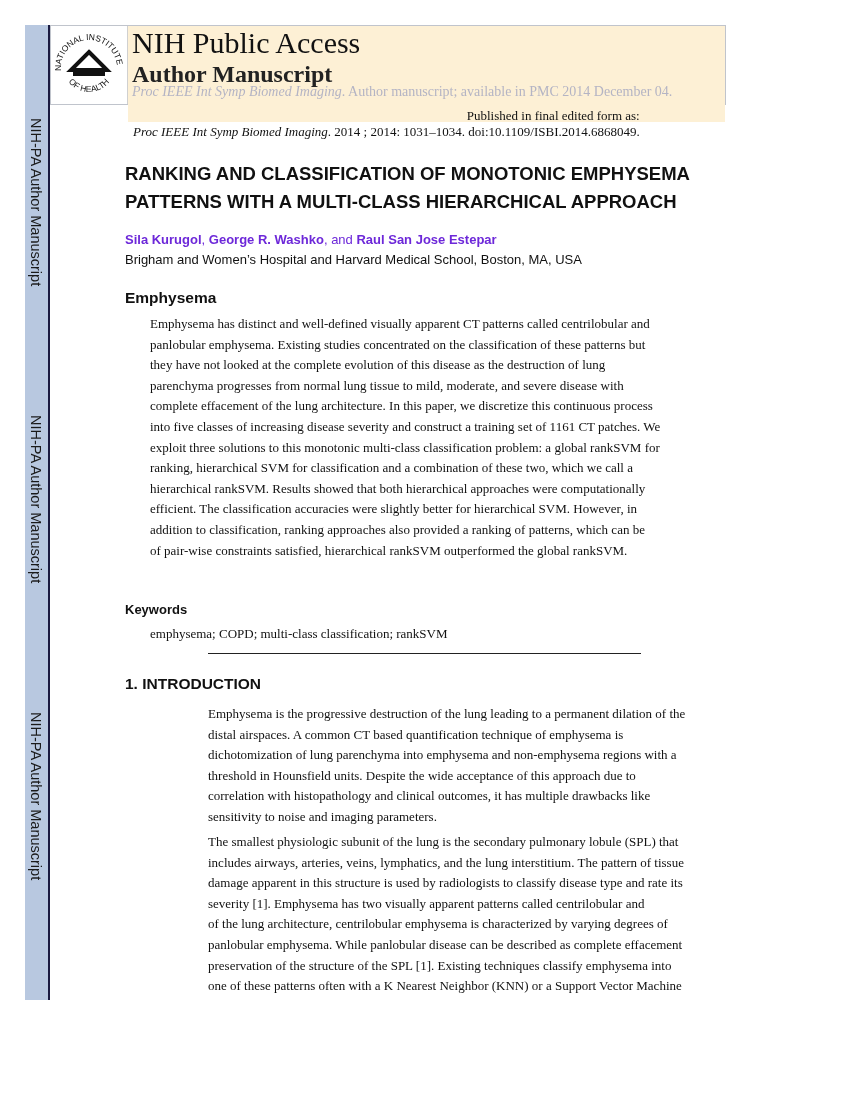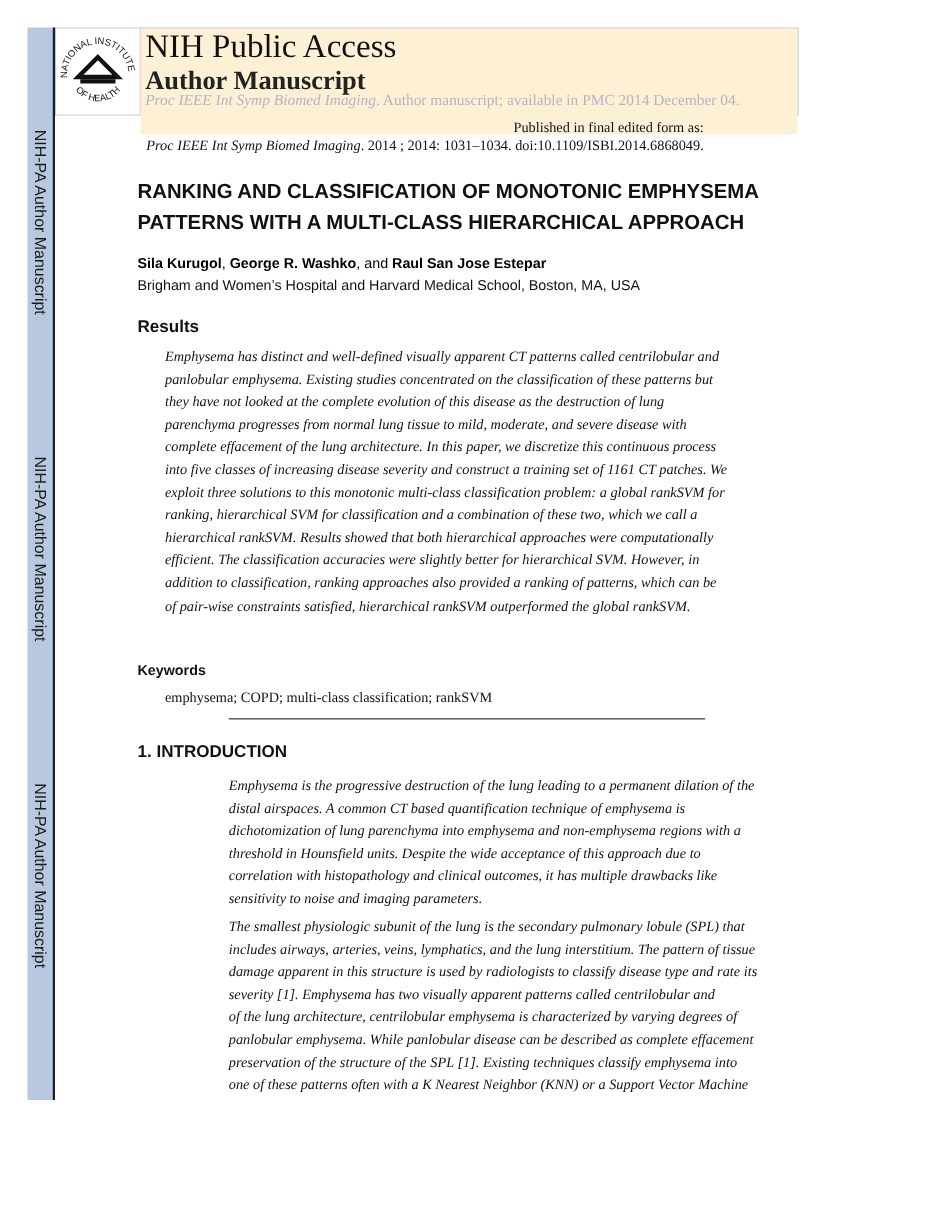--- a/index.html
+++ b/index.html
@@ -47,21 +47,21 @@
   .pub-info .cite { padding-left: 8px; }
   .pub-info i { font-style: italic; }
 
   .title {
     position: absolute; left: 125px; top: 160px; width: 620px;
     font-family: "Liberation Sans", sans-serif; font-size: 18.5px; font-weight: bold;
     color: #111; line-height: 28px;
   }
   .authors {
     position: absolute; left: 125px; top: 232px;
-    font-family: "Liberation Sans", sans-serif; font-size: 13px; color: #000000;
+    font-family: "Liberation Sans", sans-serif; font-size: 13px; color: #6d28d9;
   }
   .authors b { font-weight: bold; }
   .affil {
     position: absolute; left: 125px; top: 252px;
     font-family: "Liberation Sans", sans-serif; font-size: 13px; color: #111;
   }
 
   .h-section {
     position: absolute; left: 125px;
     font-family: "Liberation Sans", sans-serif; font-weight: bold; color: #111;
@@ -72,21 +72,21 @@
 
   .para {
     position: absolute;
     font-family: "Liberation Serif", serif; font-size: 13px; color: #111;
     line-height: 20.6px;
   }
   .abstract-text { left: 150px; top: 314px; width: 560px; }
   .keywords-text { left: 150px; top: 624px; }
   .intro-p1 { left: 208px; top: 704px; width: 515px; }
   .intro-p2 { left: 208px; top: 832px; width: 515px; }
-  .line { display: block; white-space: nowrap; font-style: italic; }
+  .line { display: block; white-space: nowrap; }
 
   .rule {
     position: absolute; left: 208px; top: 653px; width: 433px; height: 1px; background: #222;
   }
 </style>
 </head>
 <body>
 
 <div class="sidebar"></div>
 <div class="side-label" style="top:118px;">NIH-PA Author Manuscript</div>
@@ -121,21 +121,21 @@
   <div>Published in final edited form as:</div>
   <div class="cite"><i>Proc IEEE Int Symp Biomed Imaging</i><span>. 2014 ; 2014: 1031–1034. doi:10.1109/ISBI.2014.6868049.</span></div>
 </div>
 
 <div class="title">RANKING AND CLASSIFICATION OF MONOTONIC EMPHYSEMA PATTERNS WITH A MULTI-CLASS HIERARCHICAL APPROACH</div>
 <div class="authors">
   <b>Sila Kurugol</b><span>, </span><b>George R. Washko</b><span>, and </span><b>Raul San Jose Estepar</b>
 </div>
 <div class="affil">Brigham and Women’s Hospital and Harvard Medical School, Boston, MA, USA</div>
 
-<div class="h-section abstract-h">Results</div>
+<div class="h-section abstract-h">Emphysema</div>
 <div class="para abstract-text" id="abstract-body">
     <span class="line">Emphysema has distinct and well-defined visually apparent CT patterns called centrilobular and</span>
     <span class="line">panlobular emphysema. Existing studies concentrated on the classification of these patterns but</span>
     <span class="line">they have not looked at the complete evolution of this disease as the destruction of lung</span>
     <span class="line">parenchyma progresses from normal lung tissue to mild, moderate, and severe disease with</span>
     <span class="line">complete effacement of the lung architecture. In this paper, we discretize this continuous process</span>
     <span class="line">into five classes of increasing disease severity and construct a training set of 1161 CT patches. We</span>
     <span class="line">exploit three solutions to this monotonic multi-class classification problem: a global rankSVM for</span>
     <span class="line">ranking, hierarchical SVM for classification and a combination of these two, which we call a</span>
     <span class="line">hierarchical rankSVM. Results showed that both hierarchical approaches were computationally</span>

